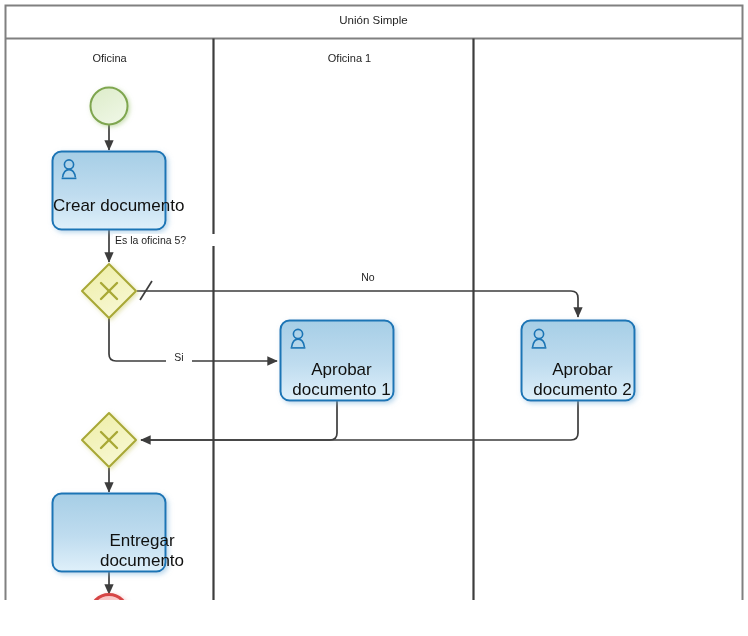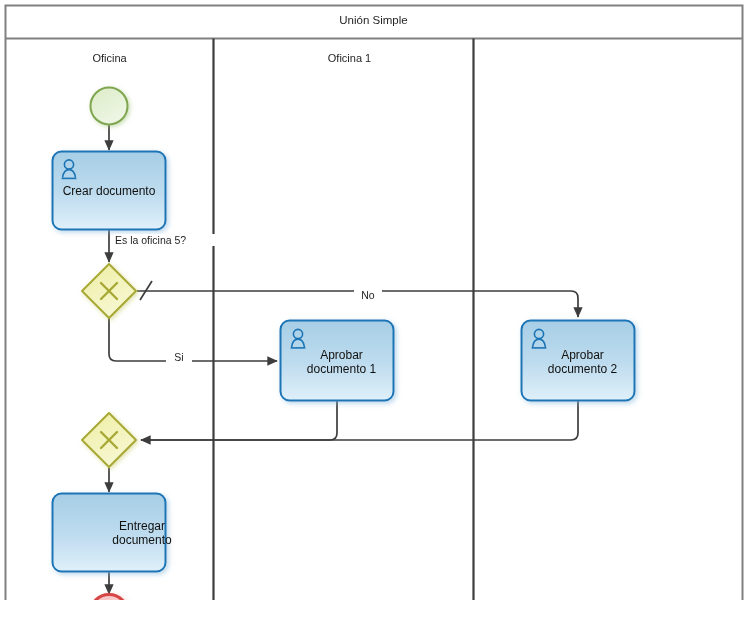--- a/index.html
+++ b/index.html
@@ -36,22 +36,23 @@
   }
   .pool-title {
     font-size: 11.5px;
     color: #1f1f1f;
   }
   .lane-title {
     font-size: 11px;
     color: #1f1f1f;
   }
   .task-label {
-    font-size: 12px;
+    font-size: 17px;
     color: #10100f;
+    margin-top: 12px;
   }
   .flow-label {
     font-size: 10.5px;
     color: #1f1f1f;
     background: #ffffff;
     padding: 0 2px;
   }
 </style>
 </head>
 <body>
@@ -196,15 +197,15 @@
   <div class="lbl task-label" style="left:531px; top:348px; width:103px;">Aprobar
 documento 2</div>
 
   <div class="lbl task-label" style="left:53px; top:519px; width:112px;padding-left:33px;">Entregar
 documento</div>
 
   <div class="lbl flow-label" style="left:113px; top:234px; width:108px; text-align:left;">Es la oficina 5?</div>
 
   <div class="lbl flow-label" style="left:166px; top:351px; width:22px;">Si</div>
 
-  <div class="lbl flow-label" style="left:354px; top:289px; width:24px;">No</div>
+  <div class="lbl flow-label" style="left:354px; top:271px; width:24px;">No</div>
 
 </div>
 
 </body></html>

